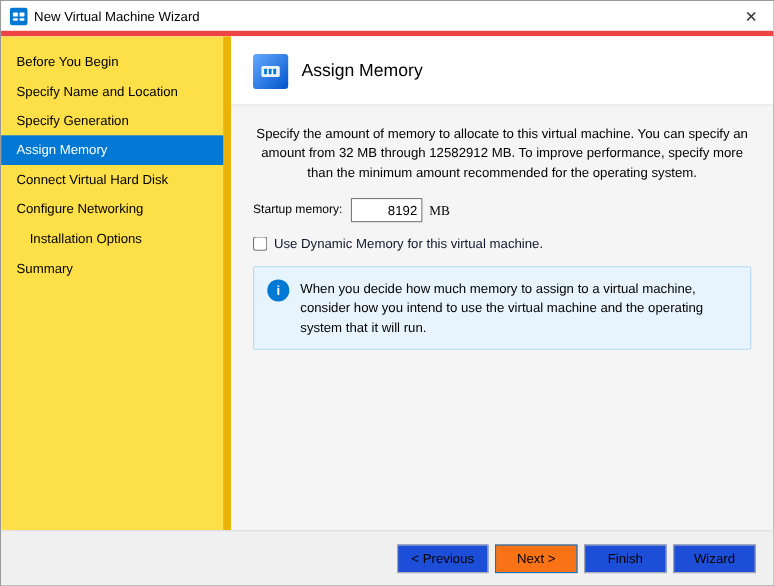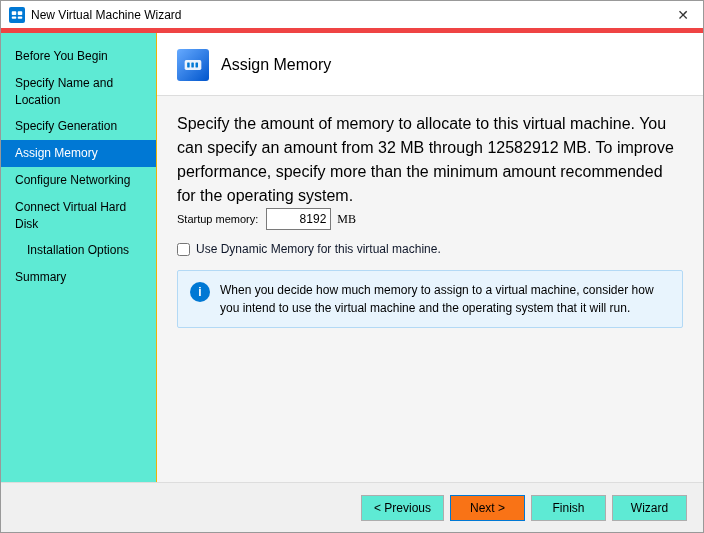--- a/index.html
+++ b/index.html
@@ -56,23 +56,23 @@
       cursor: pointer;
       font-size: 14px;
       color: #333;
     }
     .content-area {
       display: flex;
       flex: 1;
       overflow: hidden;
     }
     .sidebar {
-      width: 156px;
-      background: #5eead4;
-      border-right: 1px solid #eab308;
+      width: 209px;
+      background: #fde047;
+      border-right: 7px solid #eab308;
       padding: 10px 0;
       flex-shrink: 0;
     }
     .sidebar-item {
       padding: 5px 14px;
       font-size: 12px;
       color: #000;
       cursor: pointer;
       line-height: 1.4;
     }
@@ -116,23 +116,25 @@
       font-size: 16px;
       font-weight: 400;
       color: #000;
     }
     .panel-body {
       flex: 1;
       padding: 16px 20px;
       overflow-y: auto;
     }
     .description-text {
-      font-size: 16px;
+      font-size: 12px;
       color: #000;
       line-height: 1.5;
+      margin-bottom: 14px;
+      text-align: center;
     }
     .form-row {
       display: flex;
       align-items: center;
       margin-bottom: 12px;
     }
     .form-label {
       font-size: 11px;
       color: #000;
       margin-right: 8px;
@@ -205,21 +207,21 @@
       background: #f0f0f0;
       border-top: 1px solid #ddd;
       gap: 6px;
       height: 50px;
     }
     .footer-btn {
       height: 26px;
       min-width: 75px;
       padding: 0 12px;
       font-size: 12px;
-      background: #5eead4;
+      background: #1d4ed8;
       border: 1px solid #adadad;
       cursor: pointer;
       color: #000;
       display: flex;
       align-items: center;
       justify-content: center;
     }
     .footer-btn.primary {
       background: #f97316;
       border-color: #0078d4;
@@ -243,22 +245,22 @@
     <div class="title-bar-close">✕</div>
   </div>
 
   <div class="content-area">
 
     <div class="sidebar">
       <div class="sidebar-item">Before You Begin</div>
       <div class="sidebar-item">Specify Name and Location</div>
       <div class="sidebar-item">Specify Generation</div>
       <div class="sidebar-item active">Assign Memory</div>
+      <div class="sidebar-item">Connect Virtual Hard Disk</div>
       <div class="sidebar-item">Configure Networking</div>
-      <div class="sidebar-item">Connect Virtual Hard Disk</div>
       <div class="sidebar-item sub">Installation Options</div>
       <div class="sidebar-item">Summary</div>
     </div>
 
     <div class="main-panel">
 
       <div class="panel-header">
         <div class="panel-header-icon">
           <svg viewBox="0 0 24 24" fill="none" xmlns="http://www.w3.org/2000/svg">
             <rect x="2" y="6" width="20" height="12" rx="2" fill="white" opacity="0.9"></rect>

